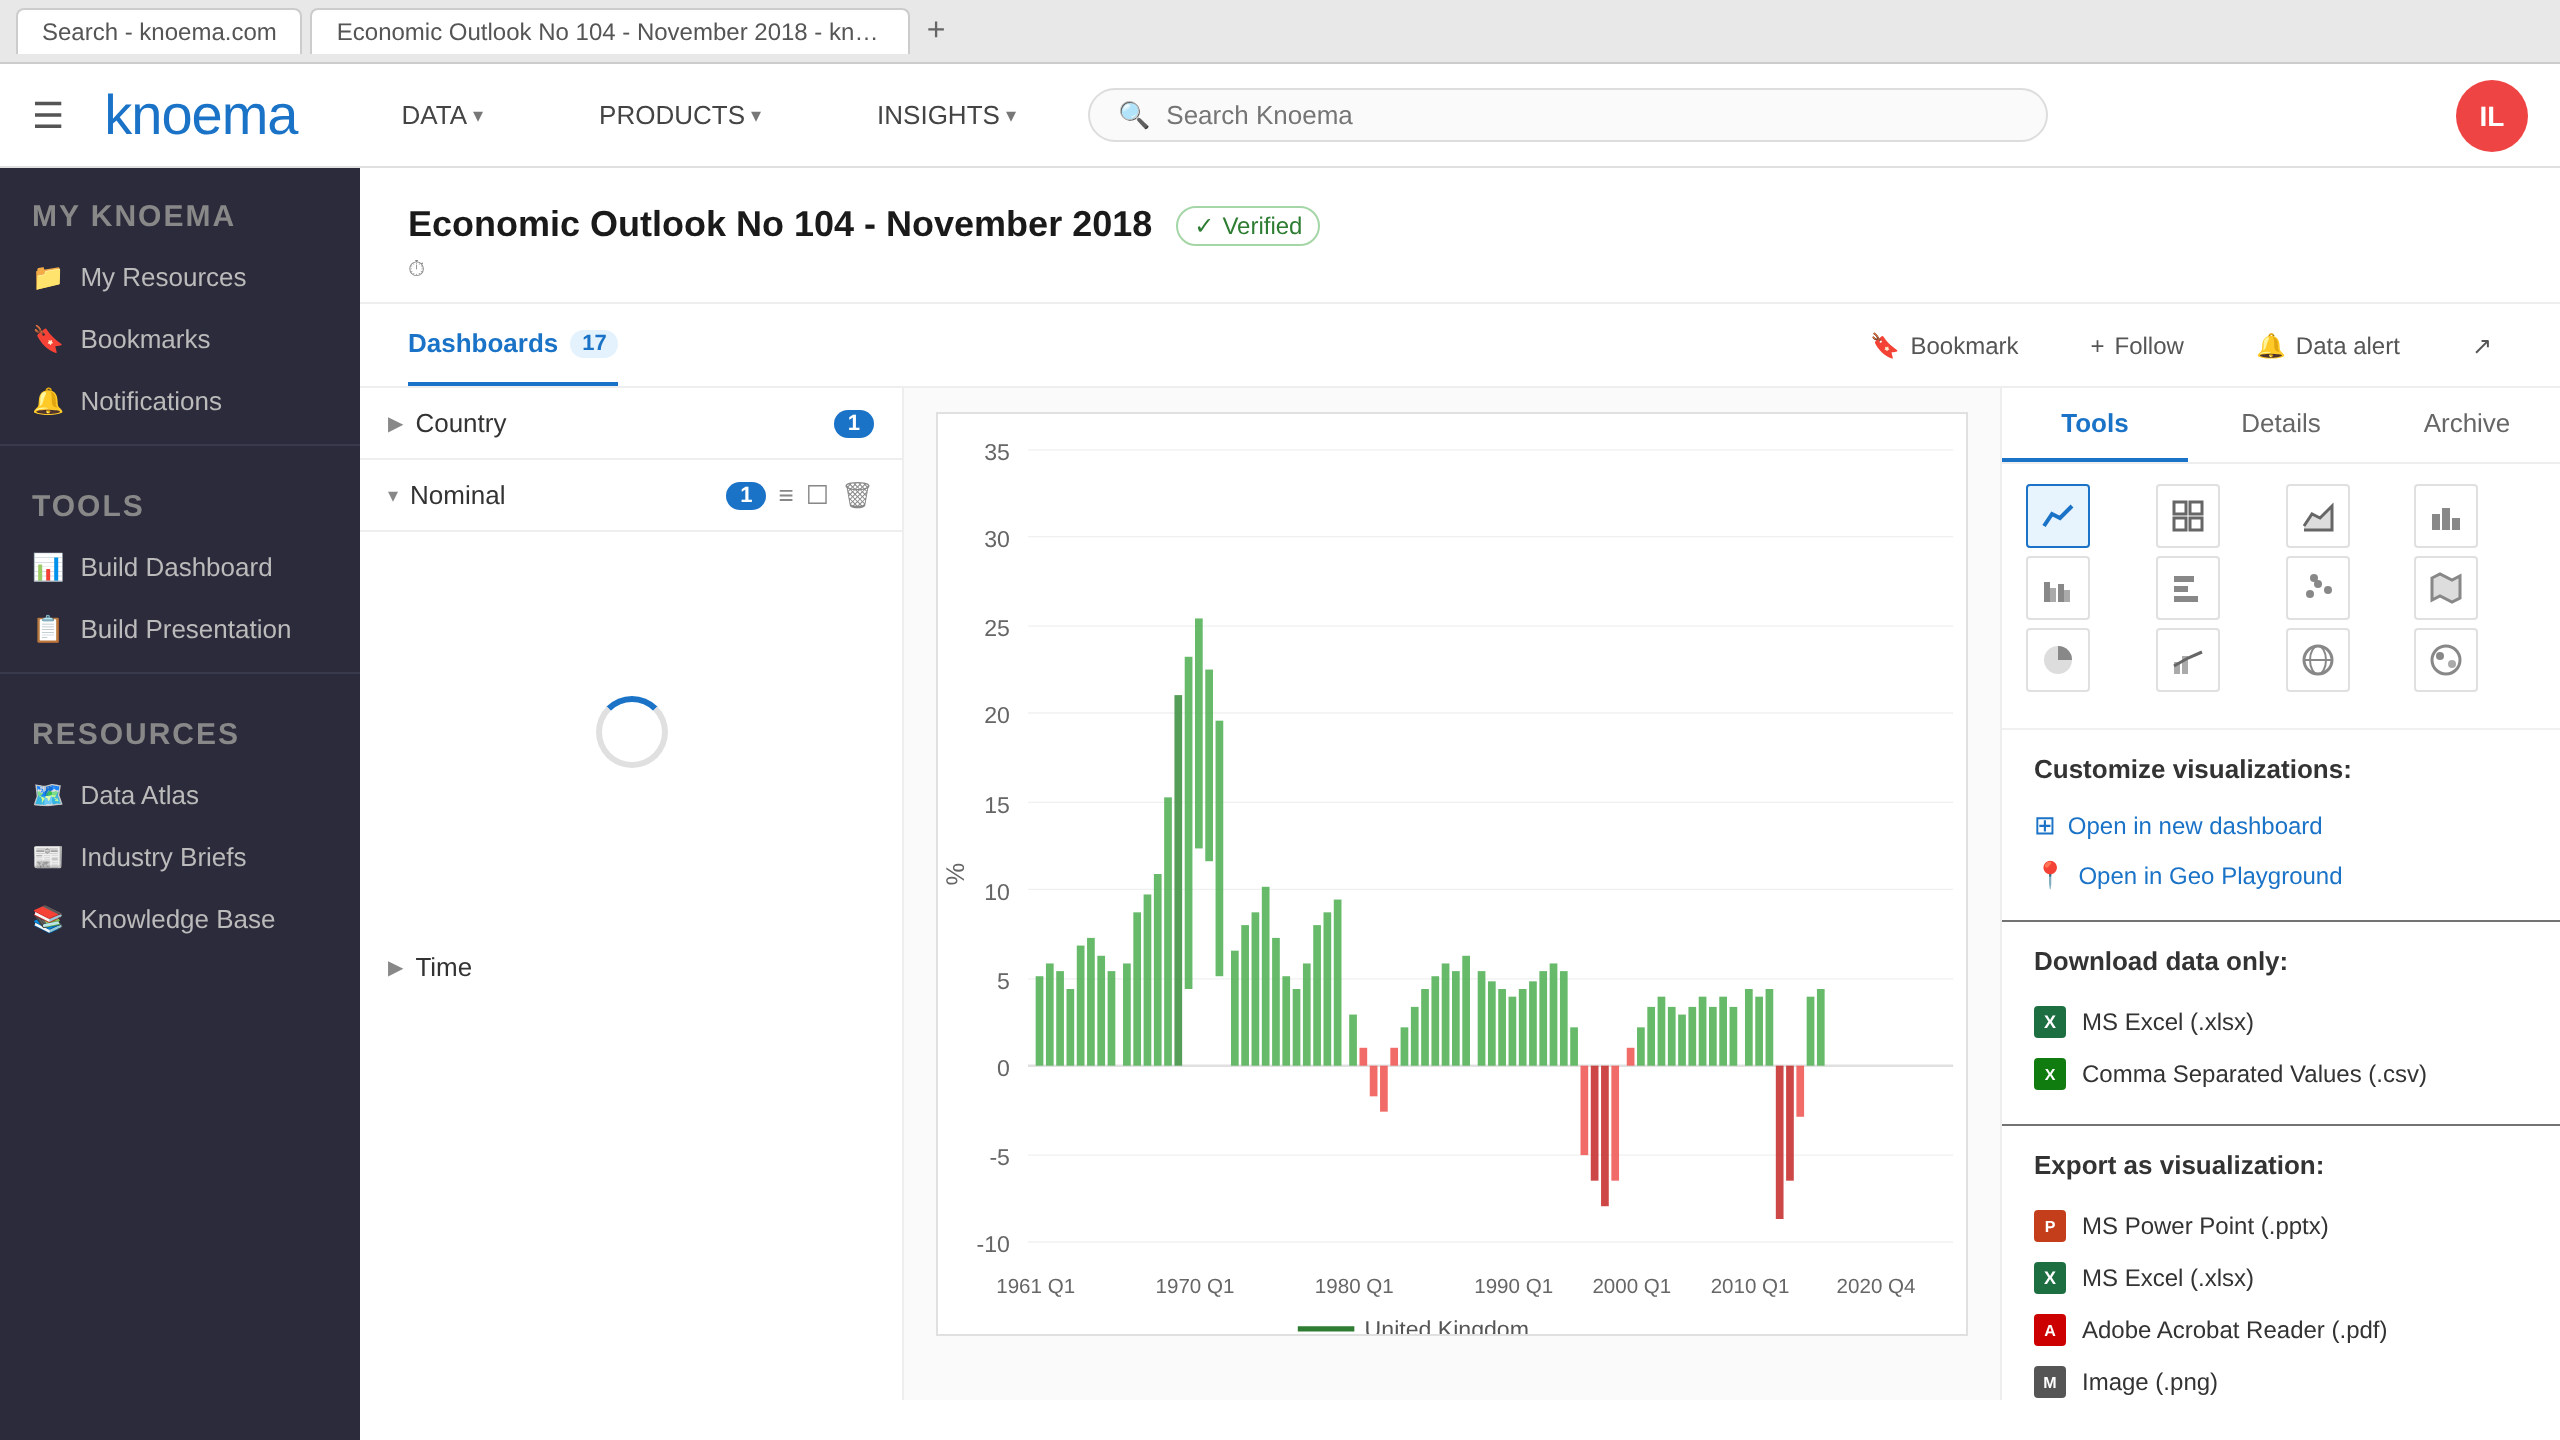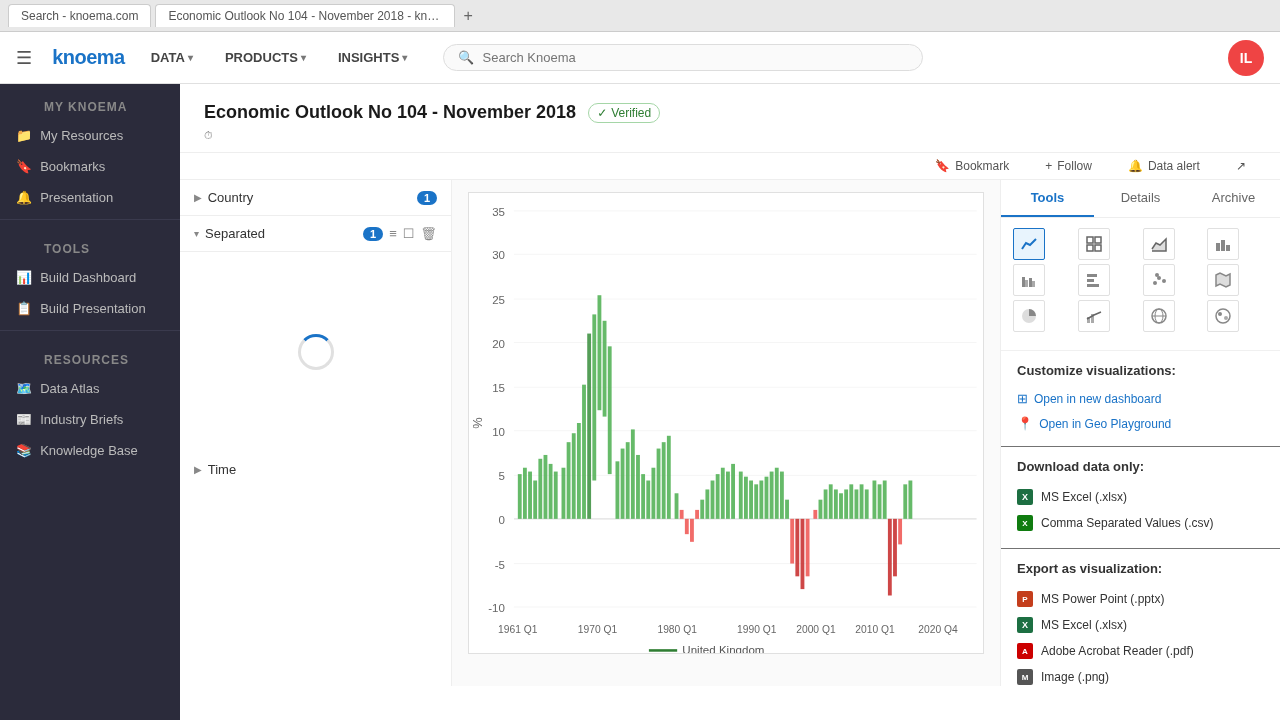--- a/index.html
+++ b/index.html
@@ -10,34 +10,34 @@
     .browser-tab { background: #fff; border-radius: 4px 4px 0 0; padding: 4px 12px; font-size: 12px; color: #555; white-space: nowrap; overflow: hidden; text-overflow: ellipsis; max-width: 300px; border: 1px solid #ccc; border-bottom: none; }
     .browser-tab.active { background: #fff; }
     .new-tab-btn { background: none; border: none; font-size: 16px; color: #666; cursor: pointer; padding: 0 4px; }
 
     
     .app { display: flex; flex-direction: column; height: calc(720px - 32px); }
 
     
     .topnav { background: #fff; border-bottom: 1px solid #e0e0e0; display: flex; align-items: center; height: 52px; padding: 0 16px; gap: 20px; z-index: 10; }
     .hamburger { font-size: 18px; color: #555; cursor: pointer; }
-    .logo { font-size: 20px; font-weight: 700; color: #1a73c7; letter-spacing: -0.5px; }
-    .nav-item { font-size: 13px; font-weight: 700; color: #444; cursor: pointer; display: flex; align-items: center; gap: 3px; padding: 4px 6px; border-radius: 3px; }
+    .logo { font-size: 28px; font-weight: 400; color: #1a73c7; letter-spacing: -0.5px; }
+    .nav-item { font-size: 13px; font-weight: 400; color: #444; cursor: pointer; display: flex; align-items: center; gap: 3px; padding: 4px 6px; border-radius: 3px; margin-left: 26px; }
     .nav-arrow { font-size: 10px; color: #777; }
     .search-bar { flex: 1; max-width: 480px; margin-left: 10px; display: flex; align-items: center; border: 1px solid #ddd; border-radius: 20px; padding: 5px 14px; gap: 8px; background: #fafafa; }
     .search-icon { color: #888; font-size: 13px; }
     .search-input { border: none; background: transparent; outline: none; font-size: 13px; color: #555; width: 100%; }
     .avatar { width: 36px; height: 36px; border-radius: 50%; background: #ef4444; color: #fff; display: flex; align-items: center; justify-content: center; font-weight: 600; font-size: 14px; margin-left: auto; cursor: pointer; }
 
     
     .main { display: flex; flex: 1; overflow: hidden; }
 
     
     .sidebar { width: 180px; background: #2b2b3b; color: #ccc; display: flex; flex-direction: column; overflow-y: auto; flex-shrink: 0; }
-    .sidebar-section-label { font-size: 12px; font-weight: 700; color: #888; text-transform: uppercase; letter-spacing: 1px; padding: 16px 16px 6px; margin-left: 28px; }
+    .sidebar-section-label { font-size: 15px; font-weight: 700; color: #888; text-transform: uppercase; letter-spacing: 1px; padding: 16px 16px 6px; }
     .sidebar-item { display: flex; align-items: center; gap: 8px; padding: 8px 16px; font-size: 13px; color: #bbb; cursor: pointer; }
     .sidebar-item-icon { font-size: 13px; color: #888; }
     .sidebar-divider { height: 1px; background: #3a3a4d; margin: 6px 0; }
 
     
     .page-content { flex: 1; overflow-y: auto; background: #fff; }
 
     
     .page-header { padding: 18px 24px 10px; border-bottom: 1px solid #eee; }
     .page-title-row { display: flex; align-items: center; gap: 12px; }
@@ -142,21 +142,21 @@
       <div class="sidebar-item">
         <span class="sidebar-item-icon">📁</span>
         <span>My Resources</span>
       </div>
       <div class="sidebar-item">
         <span class="sidebar-item-icon">🔖</span>
         <span>Bookmarks</span>
       </div>
       <div class="sidebar-item">
         <span class="sidebar-item-icon">🔔</span>
-        <span>Presentation</span>
+        <span>Notifications</span>
       </div>
       <div class="sidebar-divider"></div>
       <div class="sidebar-section-label">TOOLS</div>
       <div class="sidebar-item">
         <span class="sidebar-item-icon">📊</span>
         <span>Build Dashboard</span>
       </div>
       <div class="sidebar-item">
         <span class="sidebar-item-icon">📋</span>
         <span>Build Presentation</span>
@@ -190,20 +190,24 @@
               </div>
             </div>
             <div class="meta-row">
               <span class="meta-icon">⏱</span>
             </div>
           </div>
         </div>
       </div>
 
       <div class="tabs-row">
+        <div class="dashboards-tab">
+          <span>Dashboards</span>
+          <span class="dashboards-badge">17</span>
+        </div>
         <div class="tab-actions">
           <div class="tab-action-btn">
             <span>🔖</span>
             <span>Bookmark</span>
           </div>
           <div class="tab-action-btn">
             <span>+</span>
             <span>Follow</span>
           </div>
           <div class="tab-action-btn">
@@ -225,21 +229,21 @@
                 <span class="filter-arrow">▶</span>
                 <span>Country</span>
               </div>
               <span class="filter-badge">1</span>
             </div>
           </div>
           <div class="filter-section">
             <div class="filter-header">
               <div class="filter-header-left">
                 <span class="filter-arrow">▾</span>
-                <span>Separated</span>
+                <span>Nominal</span>
               </div>
               <div class="filter-controls">
                 <span class="filter-badge">1</span>
                 <span class="filter-control-icon">≡</span>
                 <span class="filter-control-icon">☐</span>
                 <span class="filter-control-icon">🗑</span>
               </div>
             </div>
           </div>
           <div class="loading-area">

